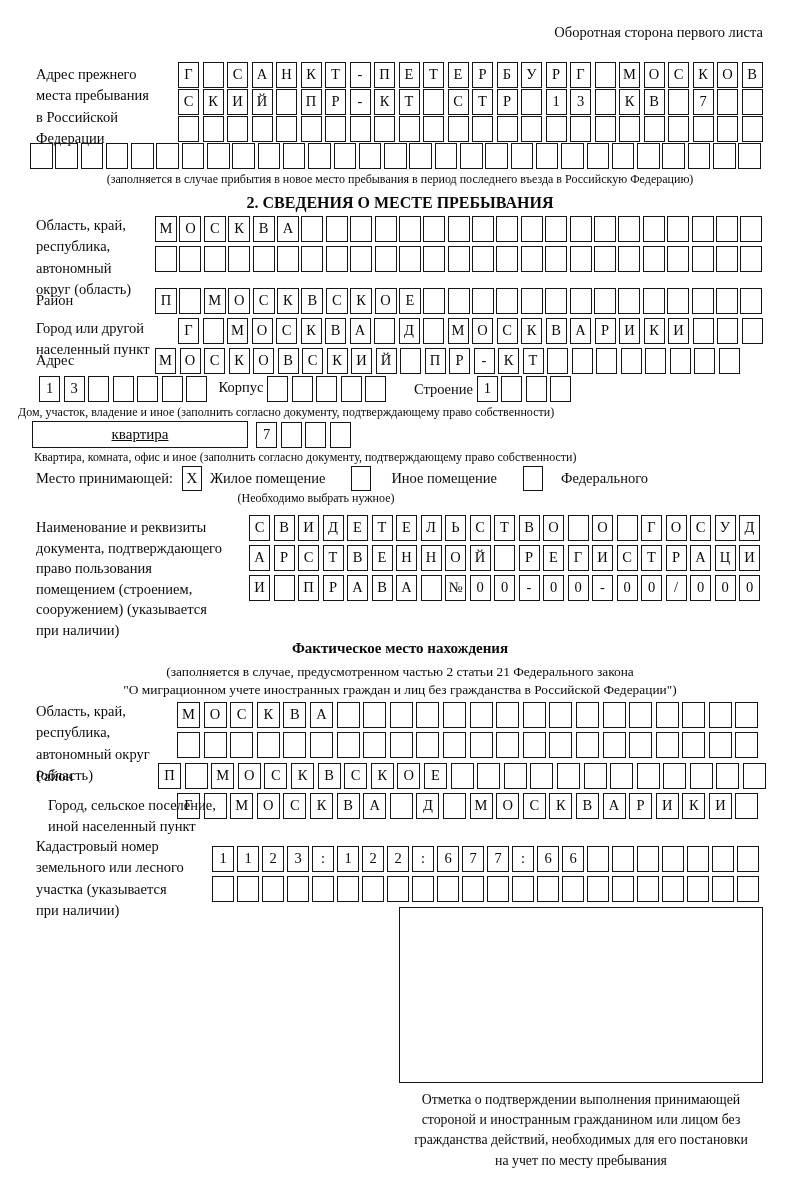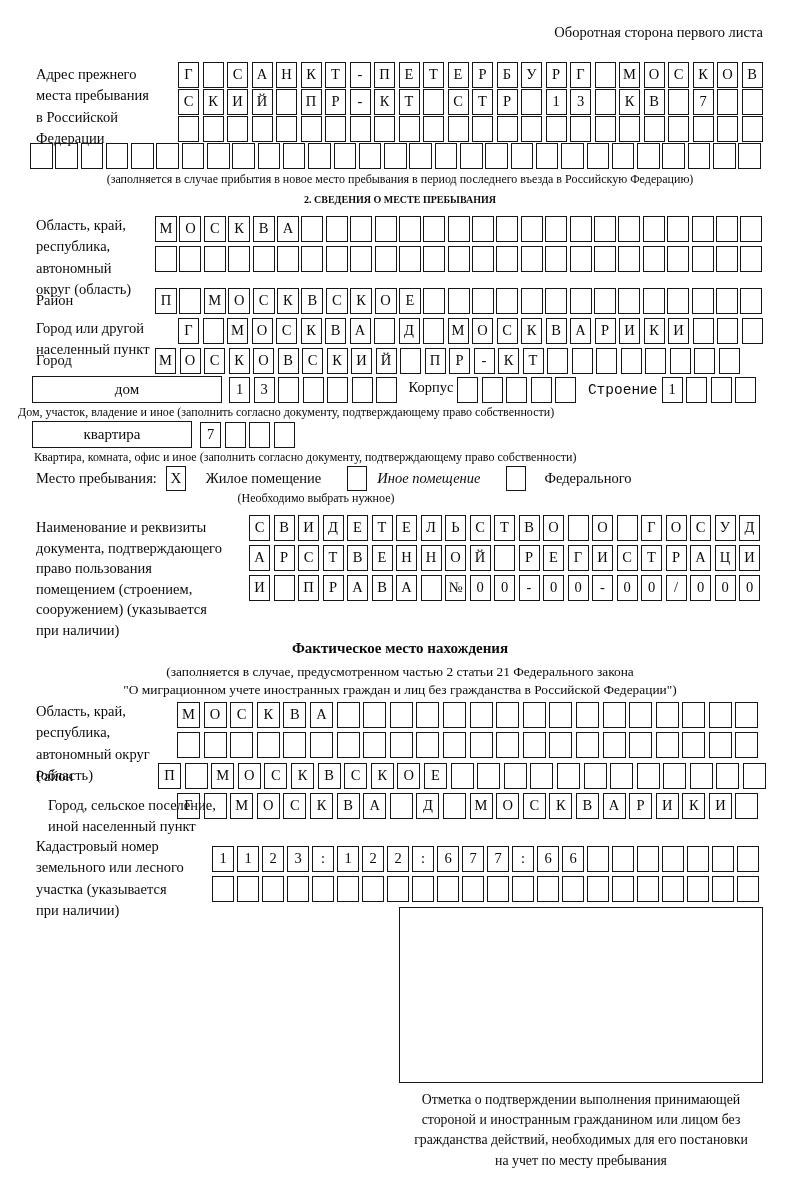--- a/index.html
+++ b/index.html
@@ -5,21 +5,21 @@
   * { margin:0; padding:0; box-sizing:border-box; }
   html,body { background:#fff; }
   body {
     width:800px; height:1180px; position:relative;
     color:#0a0a0a; font-family:"Liberation Serif","DejaVu Serif",serif;
   }
   .abs { position:absolute; }
   .lbl { font-size:14.5px; line-height:21.4px; white-space:pre-line; }
   .note { font-size:12px; }
   .center { width:800px; text-align:center; }
-  .title { font-weight:bold; font-size:10px; }
+  .title { font-weight:bold; font-size:16px; }
   .cells { display:flex; height:26px; }
   .cbox {
     width:var(--bw,21px); min-width:var(--bw,21px); height:26px;
     margin-right:var(--gap,3.5px);
     border:1.5px solid #161616;
     font-size:14.5px; line-height:23px; text-align:center;
   }
   .p244 { --bw:22px; --gap:2.4px; }
   .p253 { --bw:22.5px; --gap:2.8px; }
   .p266 { --bw:23px; --gap:3.6px; }
@@ -269,21 +269,21 @@
     <span class="cbox">А</span>
     <span class="cbox">Р</span>
     <span class="cbox">И</span>
     <span class="cbox">К</span>
     <span class="cbox">И</span>
     <span class="cbox"></span>
     <span class="cbox"></span>
     <span class="cbox"></span>
   </div>
 
-<div class="abs lbl" style="top:350px; left:36px;">Город</div>
+<div class="abs lbl" style="top:350px; left:36px;">Адрес</div>
 <div class="abs cells" style="top:348px; left:155px;">
     <span class="cbox">М</span>
     <span class="cbox">О</span>
     <span class="cbox">С</span>
     <span class="cbox">К</span>
     <span class="cbox">О</span>
     <span class="cbox">В</span>
     <span class="cbox">С</span>
     <span class="cbox">К</span>
     <span class="cbox">И</span>
@@ -298,65 +298,64 @@
     <span class="cbox"></span>
     <span class="cbox"></span>
     <span class="cbox"></span>
     <span class="cbox"></span>
     <span class="cbox"></span>
     <span class="cbox"></span>
     <span class="cbox"></span>
   </div>
 
 <div class="abs hflex" style="top:376px; left:32px;">
-  <div class="widebox" style="width:190px;">дом</div>
   <div class="cells" style="margin-left:7px;">
       <span class="cbox">1</span>
       <span class="cbox">3</span>
       <span class="cbox"></span>
       <span class="cbox"></span>
       <span class="cbox"></span>
       <span class="cbox"></span>
       <span class="cbox"></span>
     </div>
   <div class="inlbl" style="margin:0 4px 4px 8px;">Корпус</div>
   <div class="cells">
       <span class="cbox"></span>
       <span class="cbox"></span>
       <span class="cbox"></span>
       <span class="cbox"></span>
       <span class="cbox"></span>
     </div>
-  <div class="inlbl" style="margin:0 4px 0 8px;font-family:Liberation Mono, monospace;">Строение</div>
+  <div class="inlbl" style="margin:0 4px 0 24px;">Строение</div>
   <div class="cells">
       <span class="cbox">1</span>
       <span class="cbox"></span>
       <span class="cbox"></span>
       <span class="cbox"></span>
     </div>
 </div>
 <div class="abs note" style="top:405px; left:18px;">Дом, участок, владение и иное (заполнить согласно документу, подтверждающему право собственности)</div>
 
 <div class="abs hflex" style="top:421px; left:32px;">
-  <div class="widebox" style="width:160px;">квартира</div>
+  <div class="widebox" style="width:216px;text-decoration:underline;">квартира</div>
   <div class="cells" style="margin-left:8px;">
       <span class="cbox">7</span>
       <span class="cbox"></span>
       <span class="cbox"></span>
       <span class="cbox"></span>
     </div>
 </div>
 <div class="abs note" style="top:450px; left:34px;">Квартира, комната, офис и иное (заполнить согласно документу, подтверждающему право собственности)</div>
 
 <div class="abs hflex" style="top:466px; left:36px;">
-  <span class="inlbl">Место пребывания:</span>
+  <span class="inlbl">Место принимающей:</span>
   <span class="checkbox" style="margin-left:9px;">X</span>
-  <span class="inlbl" style="margin-left:20px;">Жилое помещение</span>
+  <span class="inlbl" style="margin-left:8px;">Жилое помещение</span>
   <span class="checkbox" style="margin-left:26px;"></span>
-  <span class="inlbl" style="margin-left:10px;font-style:italic;">Иное помещение</span>
+  <span class="inlbl" style="margin-left:20px;">Иное помещение</span>
   <span class="checkbox" style="margin-left:26px;"></span>
   <span class="inlbl" style="margin-left:18px;">Федерального</span>
 </div>
 <div class="abs note" style="top:491px; left:36px; width:560px; text-align:center;">(Необходимо выбрать нужное)</div>
 
 <div class="abs lbl" style="top:517px; left:36px; width:200px; line-height:20.6px;">Наименование и реквизиты
 документа, подтверждающего
 право пользования
 помещением (строением,
 сооружением) (указывается

